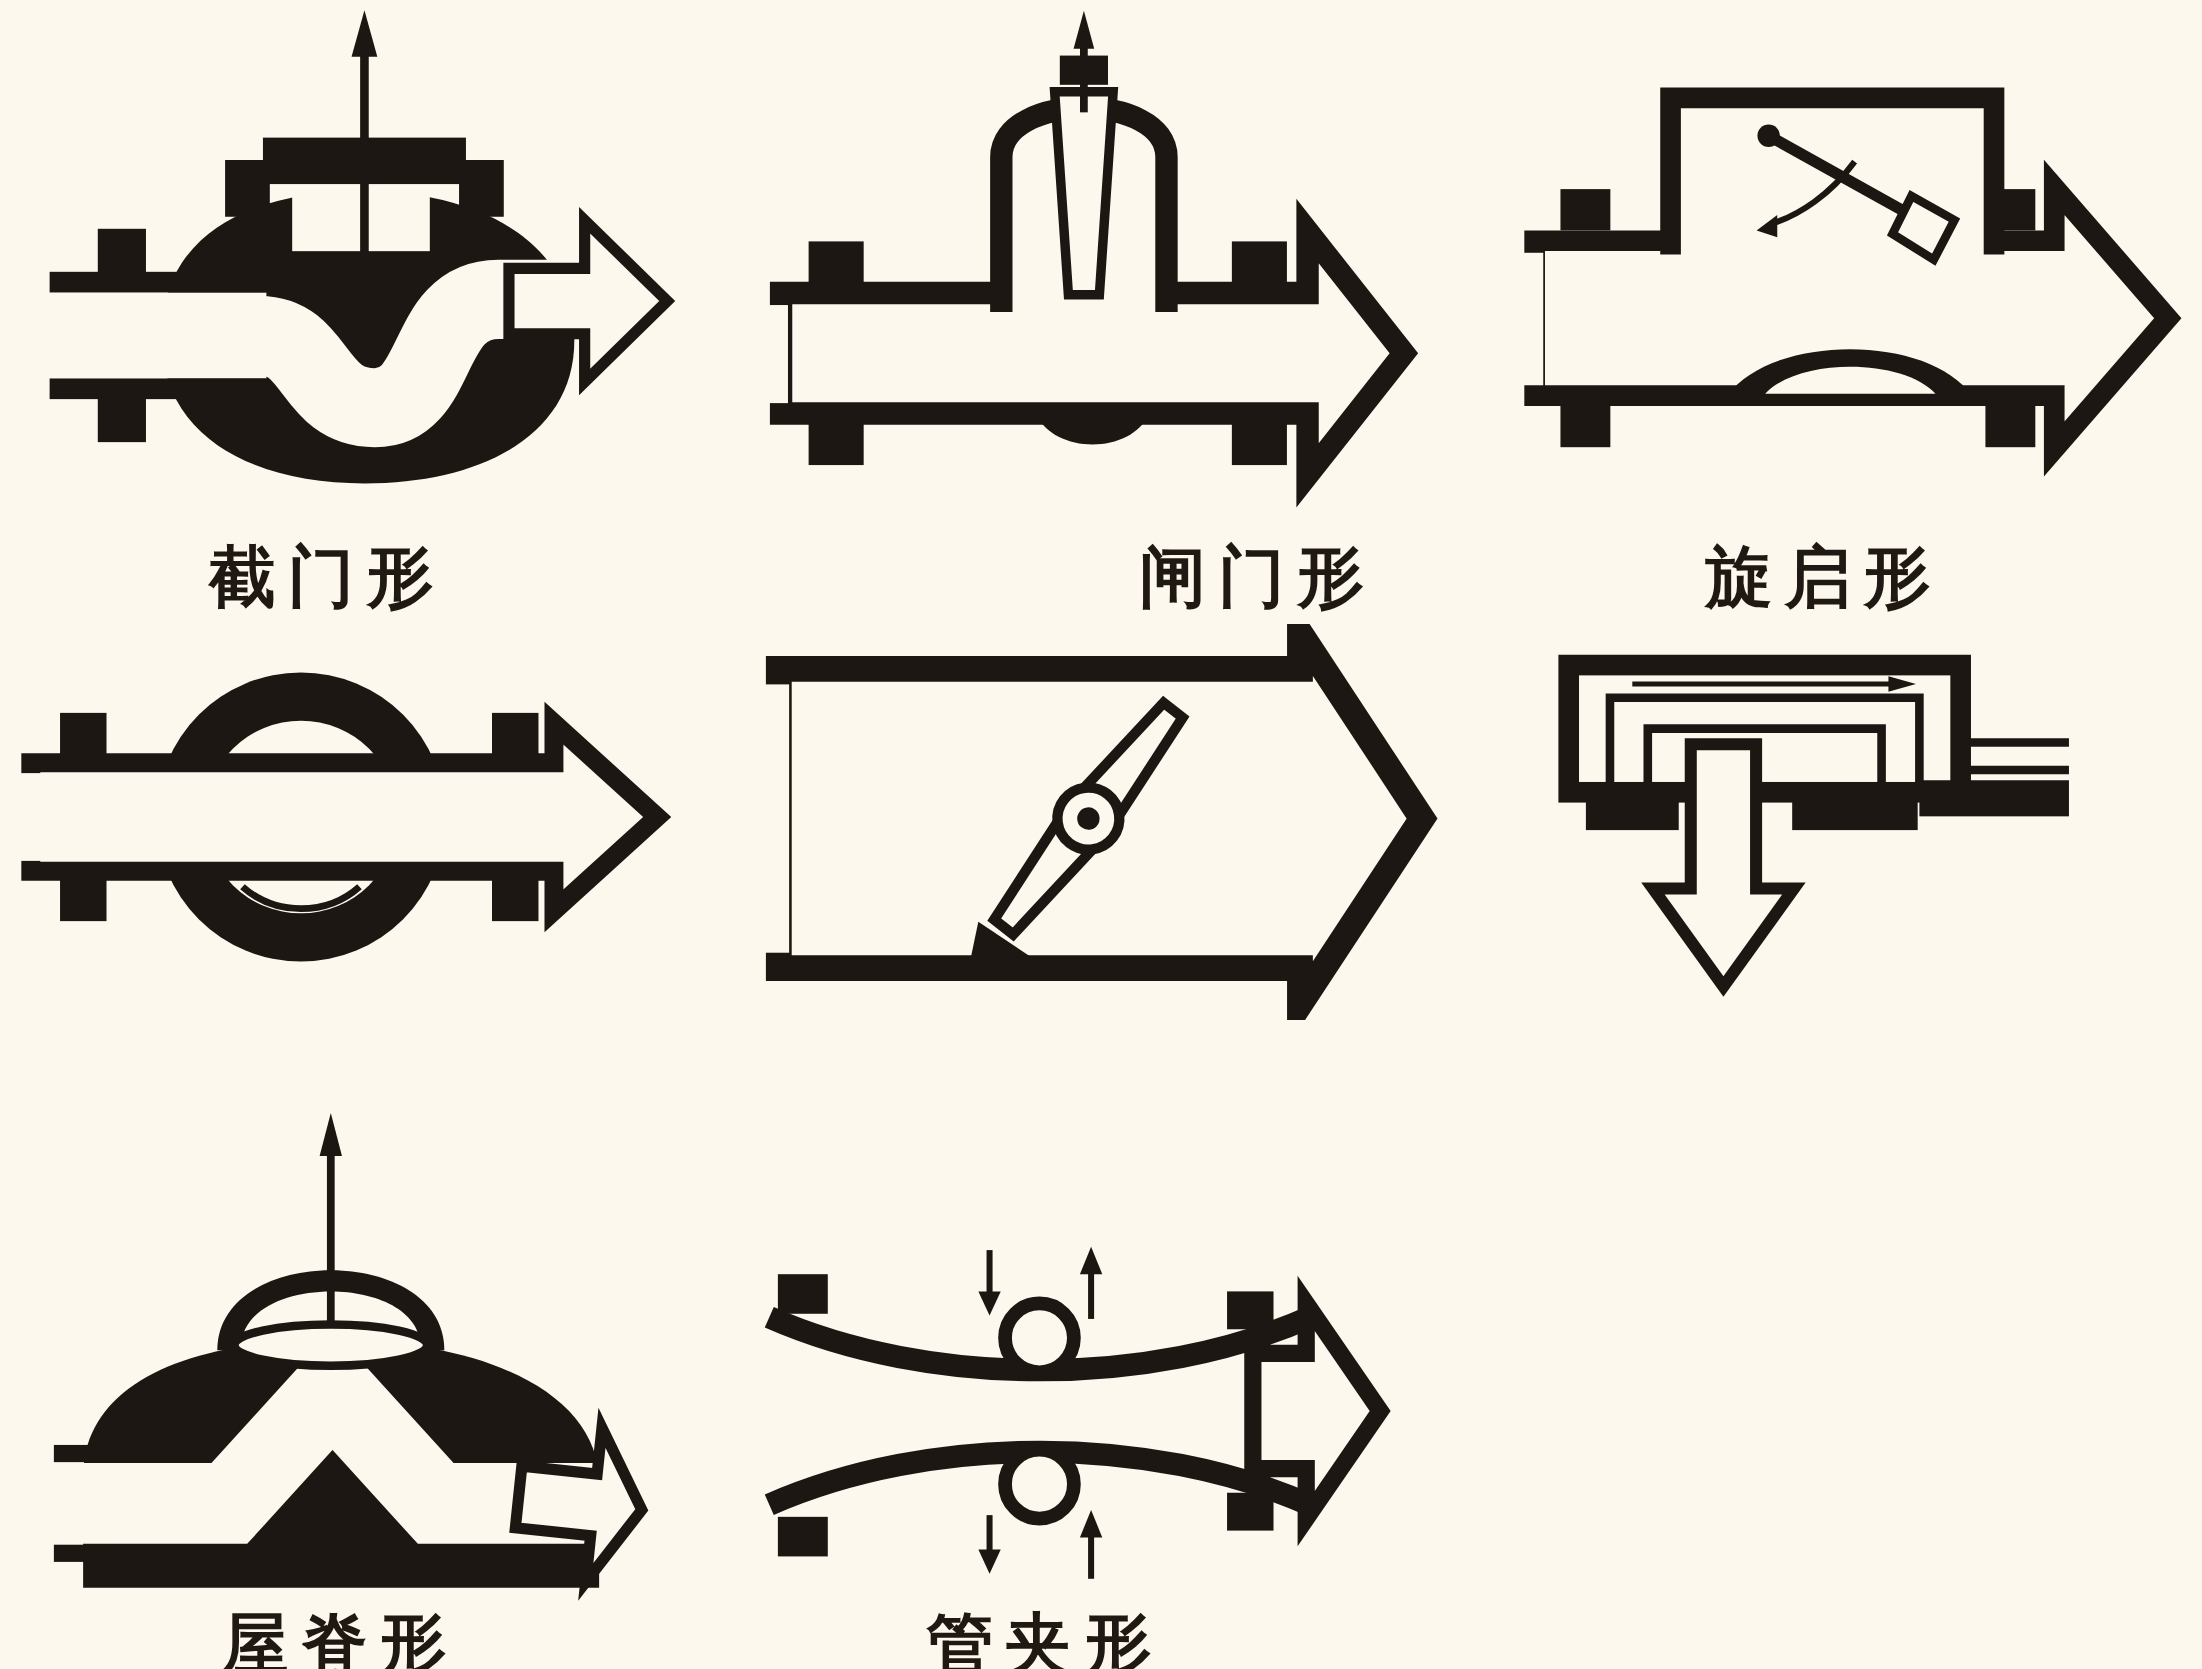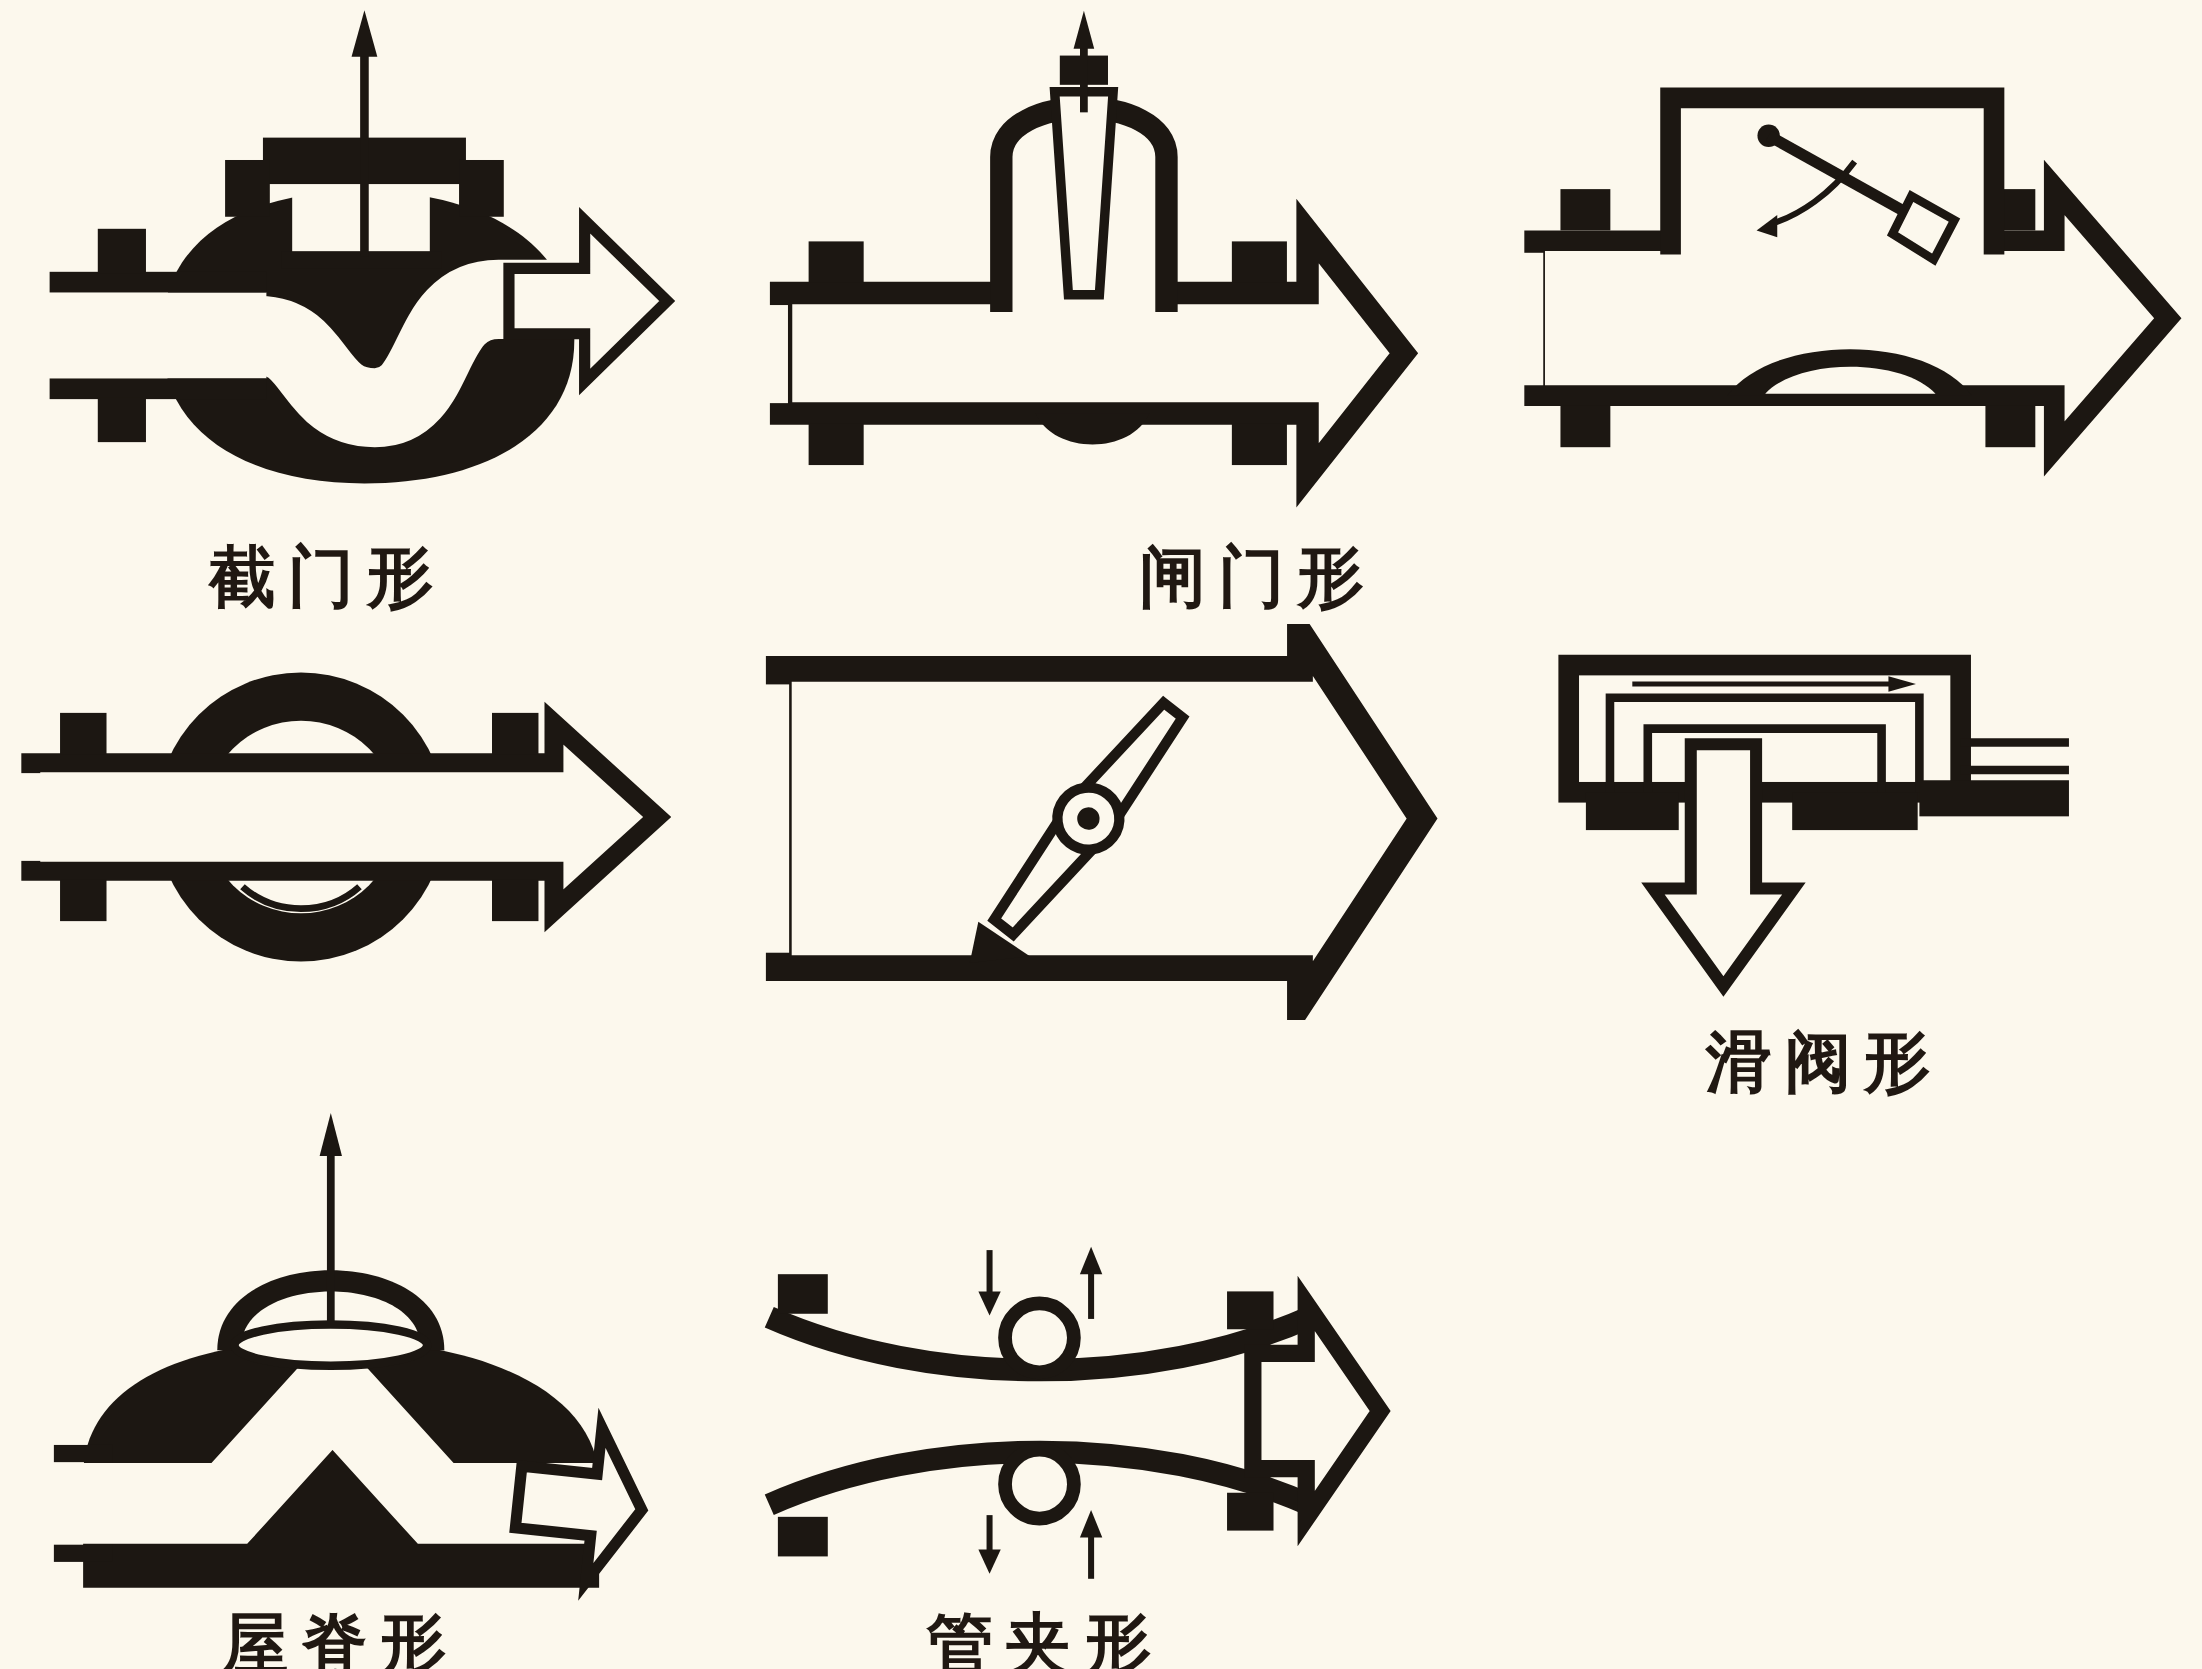--- a/index.html
+++ b/index.html
@@ -207,20 +207,20 @@
 
       <line x1="290" y1="336" x2="290" y2="380" stroke="#1c1712" stroke-width="7"></line>
       <polygon points="290,404 277,376 303,376" fill="#1c1712"></polygon>
       <polygon points="408,330 395,362 421,362" fill="#1c1712"></polygon>
       <line x1="408" y1="358" x2="408" y2="410" stroke="#1c1712" stroke-width="7"></line>
     </svg>
   </div>
 
   <div class="valve-label" style="left:26px;top:532px;width:602px;">截门形</div>
   <div class="valve-label" style="left:774px;top:532px;width:602px;text-align:right;">闸门形</div>
-
-  <div class="valve-label" style="left:1523px;top:1017px;width:602px;">滑阀形</div>
+  <div class="valve-label" style="left:1523px;top:532px;width:602px;">旋启形</div>
+
 
   <div class="valve-label" style="left:39px;top:1599px;width:602px;">屋脊形</div>
   <div class="valve-label" style="left:744px;top:1599px;width:602px;">管夹形</div>
 
 </div>
 
 
 </body></html>

